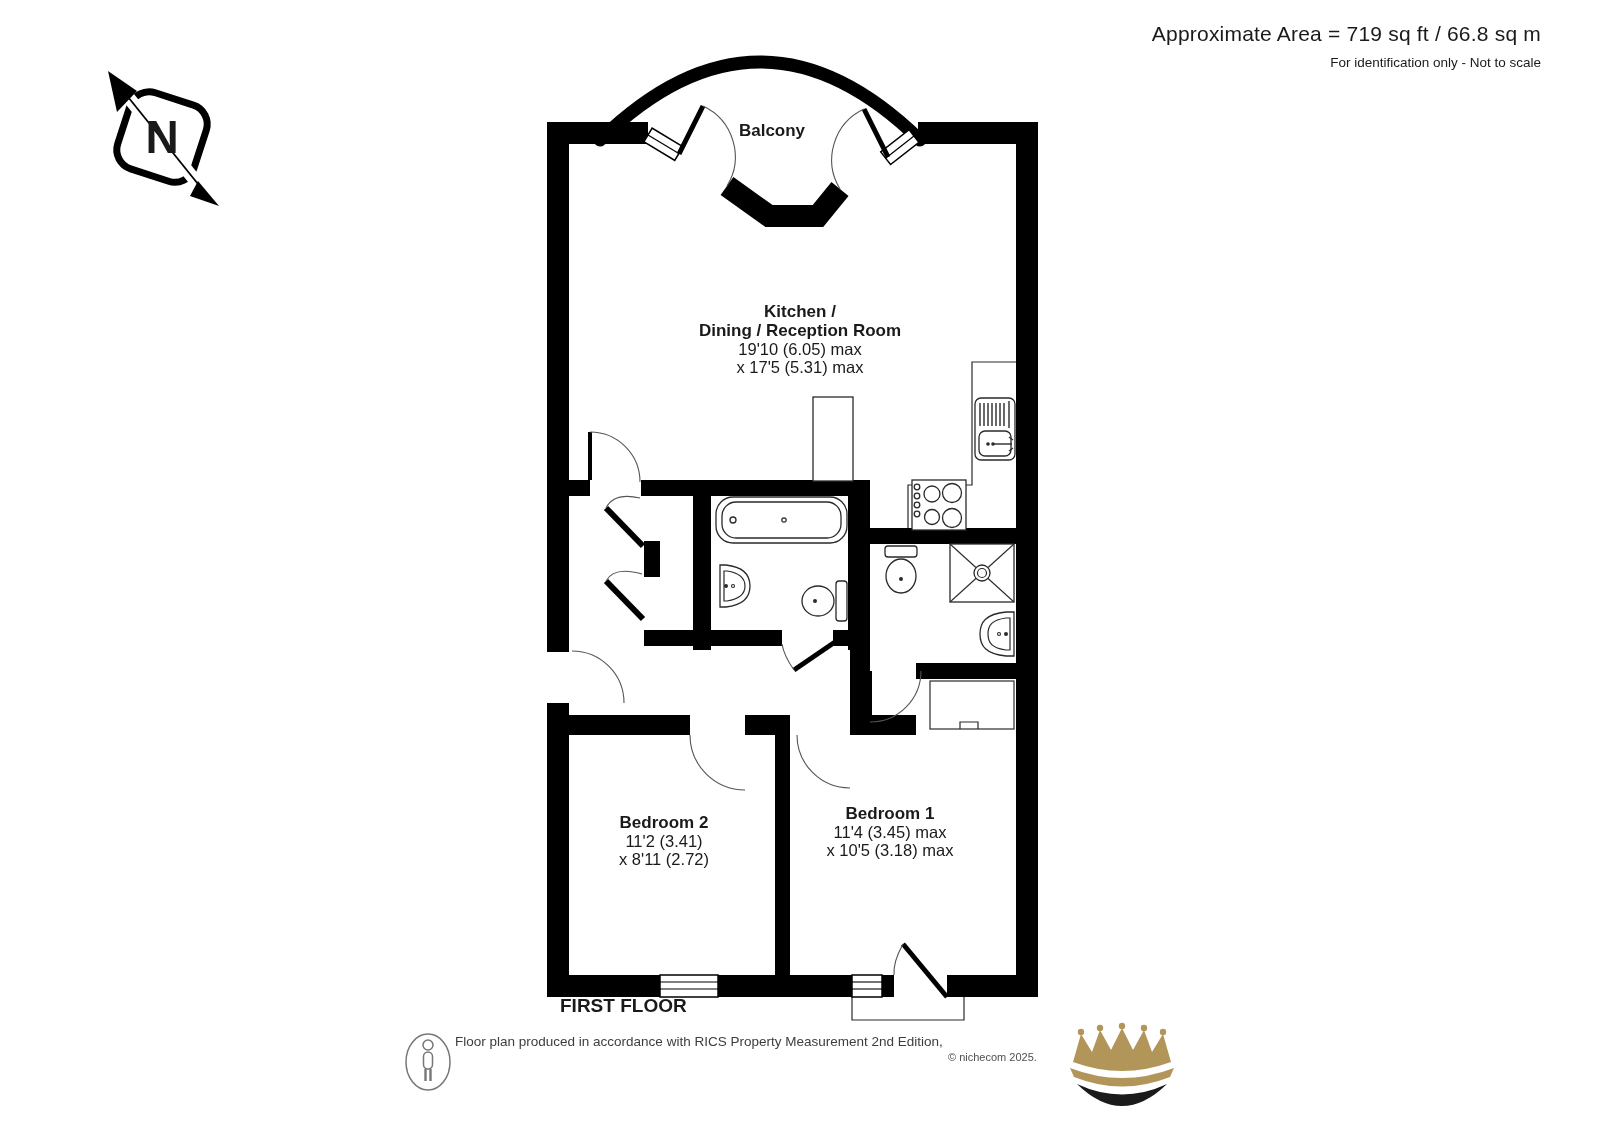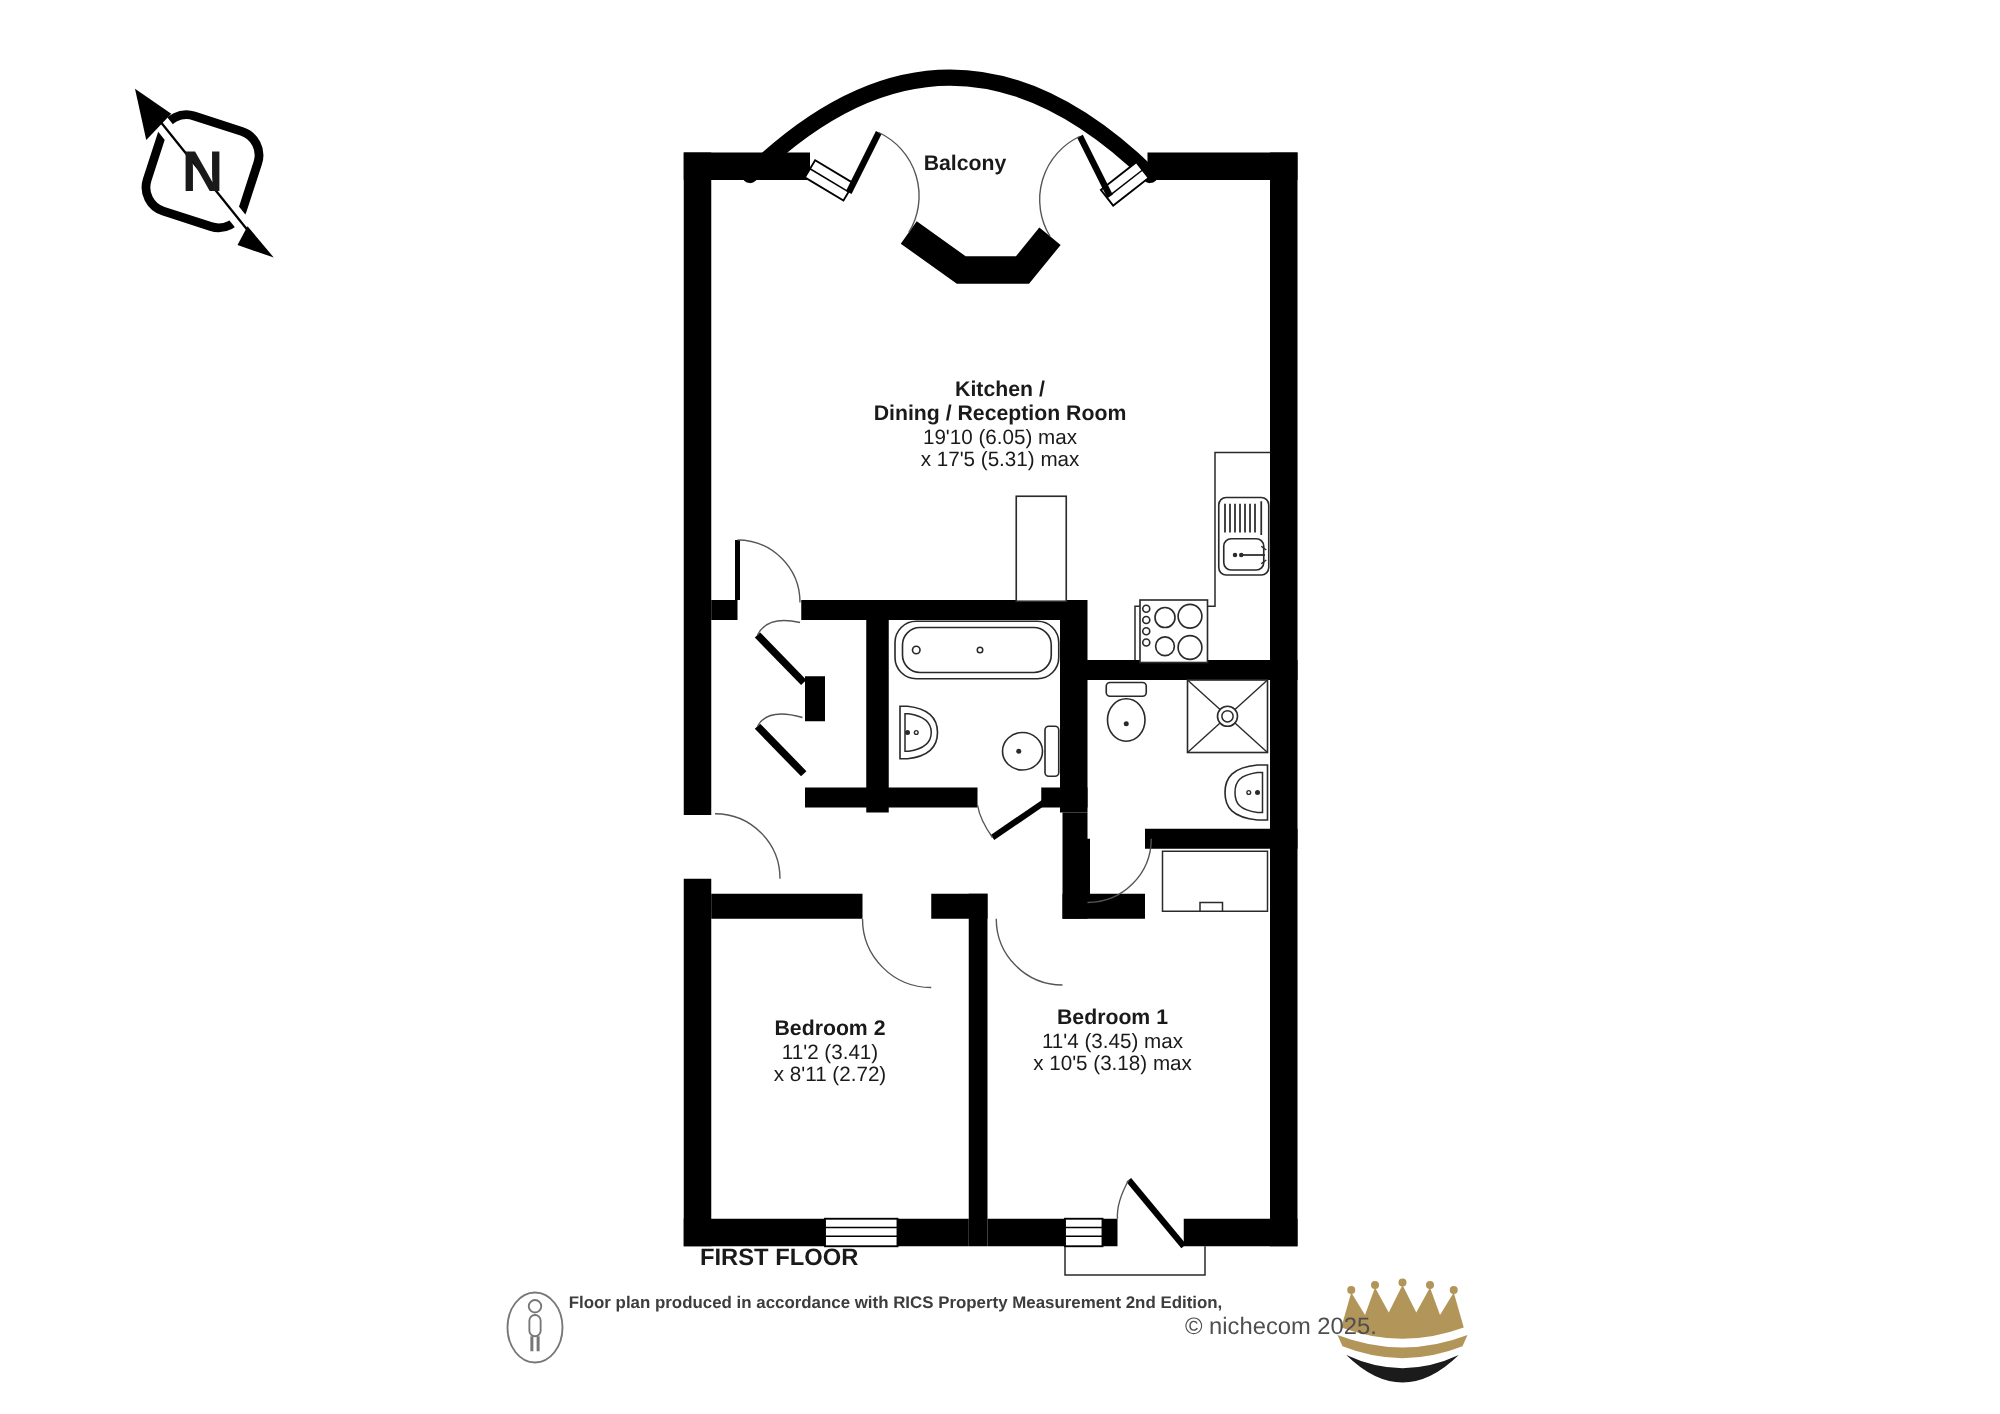--- a/index.html
+++ b/index.html
@@ -2,39 +2,43 @@
 <html><head>
 <meta charset="utf-8">
 <style>
   html,body{margin:0;padding:0;background:#fff;}
   .page{position:relative;width:1600px;height:1131px;background:#fff;overflow:hidden;
         font-family:"Liberation Sans",sans-serif;color:#1a1a1a;}
   .hdr{position:absolute;right:59px;top:22px;text-align:right;}
   .hdr .area{font-size:21px;letter-spacing:.2px;color:#1a1a1a;}
   .hdr .disc{font-size:13.5px;margin-top:9px;color:#1a1a1a;}
   .ftr{position:absolute;left:455px;top:1033px;font-size:13.5px;line-height:17px;color:#3d3d3d;}
-  .ftr .row{white-space:nowrap;font-weight:bold;}
+  .ftr .row{white-space:nowrap;}
   .ftr .ref{margin-left:28px;}
-  .copy{position:absolute;left:948px;top:1051px;font-size:19px;color:#4f4f4f;white-space:nowrap;}
+  .copy{position:absolute;left:948px;top:1051px;font-size:11px;color:#4f4f4f;white-space:nowrap;}
   svg{position:absolute;left:0;top:0;}
   svg text{font-family:"Liberation Sans",sans-serif;fill:#1a1a1a;}
   .rname{font-size:17px;font-weight:bold;}
   .rdim{font-size:16.5px;}
   .floorlbl{font-size:19px;font-weight:bold;}
   .wall{fill:#000;stroke:none;}
   .fx{fill:#fff;stroke:#2a2a2a;stroke-width:1.3;}
   .fxl{fill:none;stroke:#2a2a2a;stroke-width:1.2;}
   .leaf{stroke:#000;fill:none;}
   .arc{fill:none;stroke:#555;stroke-width:1.1;}
 </style>
 </head>
 <body>
 
 <div class="page">
 
+  <div class="hdr">
+    <div class="area">Approximate Area = 719 sq ft / 66.8 sq m</div>
+    <div class="disc">For identification only - Not to scale</div>
+  </div>
 
   <svg width="1600" height="1131" viewBox="0 0 1600 1131">
 
     <g transform="translate(162,137)">
       <g transform="rotate(18)">
           <rect x="-40" y="-40" width="80" height="80" rx="20" fill="none" stroke="#000" stroke-width="7"></rect>
         </g>
       <line x1="-50" y1="-60" x2="40" y2="52" stroke="#fff" stroke-width="13"></line>
       <line x1="-50" y1="-60" x2="40" y2="52" stroke="#000" stroke-width="1.8"></line>
       <polygon points="-54,-66 -25,-46 -45,-25" fill="#000"></polygon>

